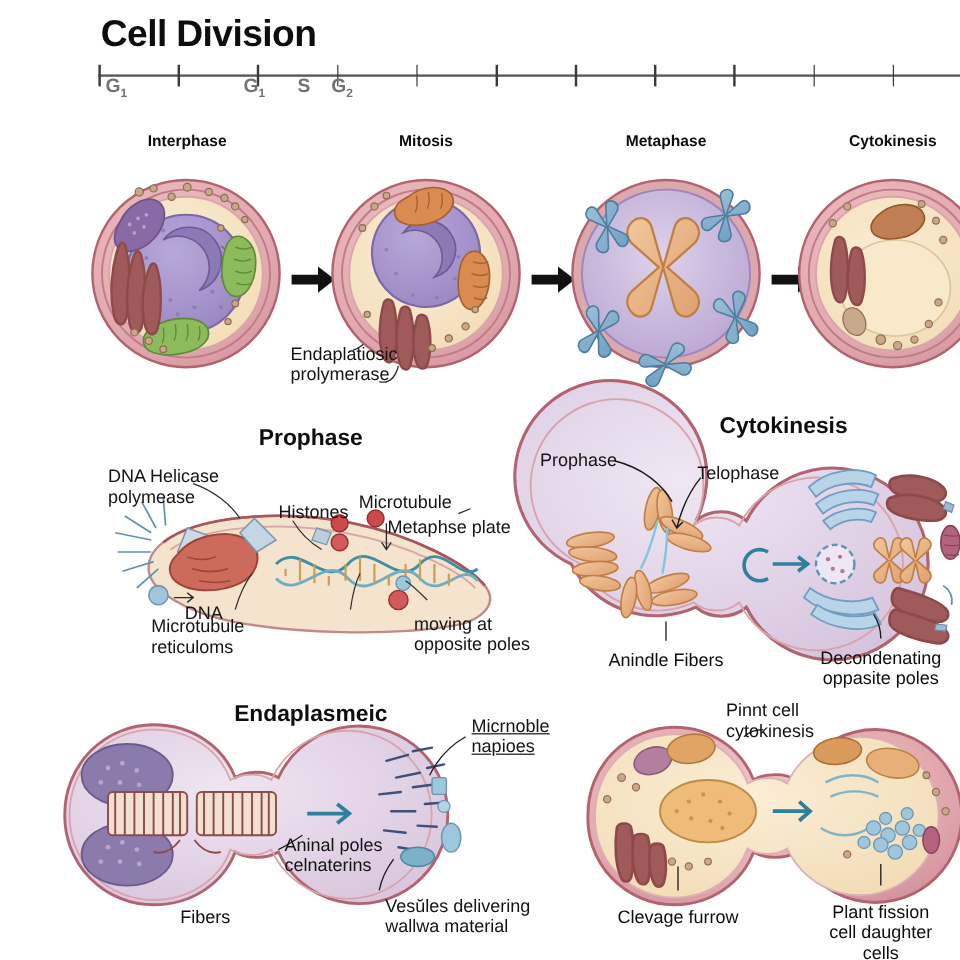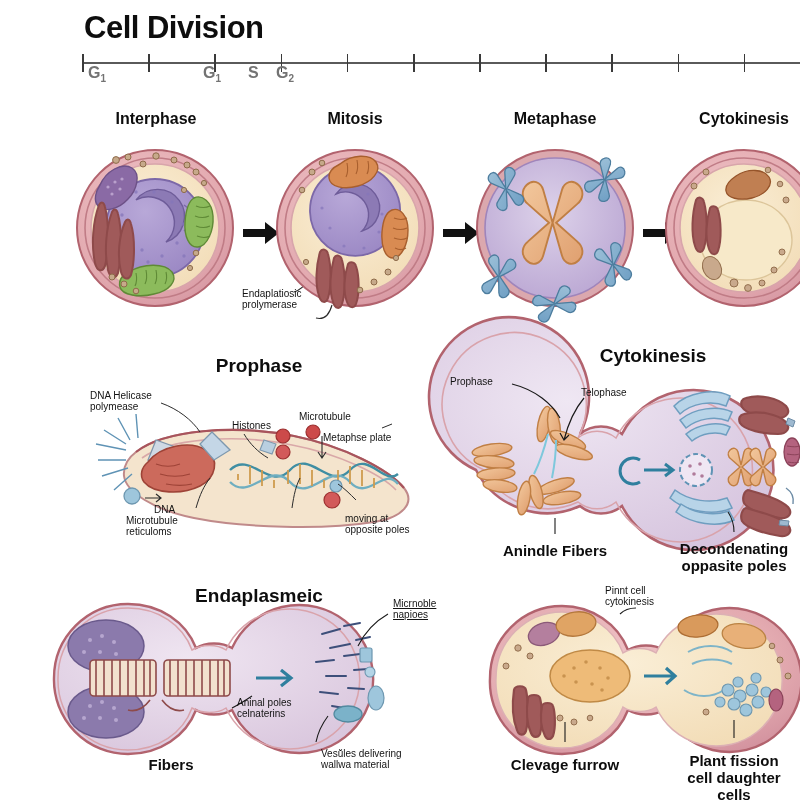--- a/index.html
+++ b/index.html
@@ -58,52 +58,52 @@
     white-space: nowrap;
   }
   .phase-tick-label sub {
     font-size: 10px;
     font-weight: bold;
   }
 
   
   .stage-caption {
     position: absolute;
-    font-size: 16px;
+    font-size: 13px;
     font-weight: bold;
     color: #0d0d0d;
     text-align: right;
     white-space: nowrap;
     transform: translateX(-50%);
   }
 
   
   .section-heading {
     position: absolute;
     font-size: 19px;
     font-weight: bold;
     color: #0d0d0d;
     white-space: nowrap;
     transform: translateX(-50%);
   }
 
   
   .callout {
     position: absolute;
-    font-size: 10px;
+    font-size: 15px;
     line-height: 1.12;
     color: #131313;
     white-space: pre-line;
   }
 
   
   .bottom-caption {
     position: absolute;
     font-size: 15px;
-    font-weight: bold;
+    font-weight: normal;
     color: #0d0d0d;
     text-align: center;
     white-space: pre-line;
     line-height: 1.14;
     transform: translateX(-50%);
   }
 
   svg { display: block; overflow: visible; }
   .svg-layer { position: absolute; left: 0; top: 0; width: 800px; height: 800px; pointer-events: none; }
 </style>

